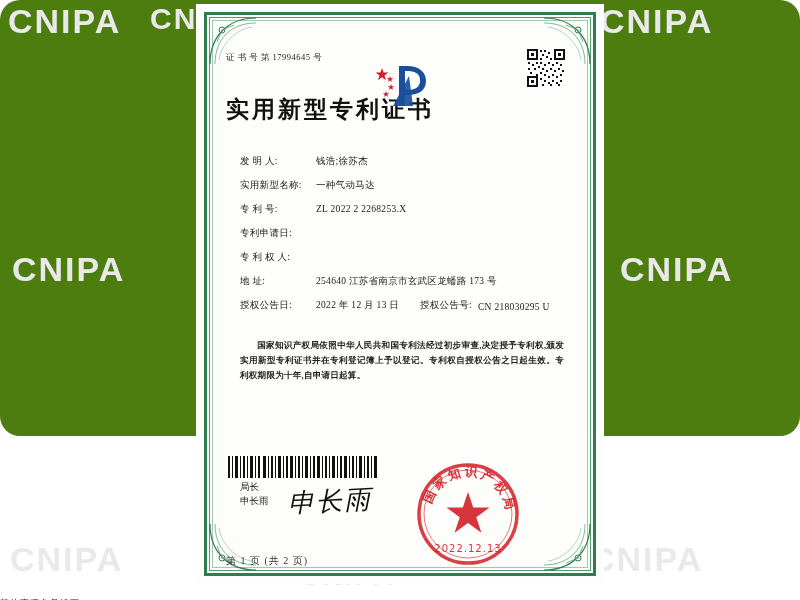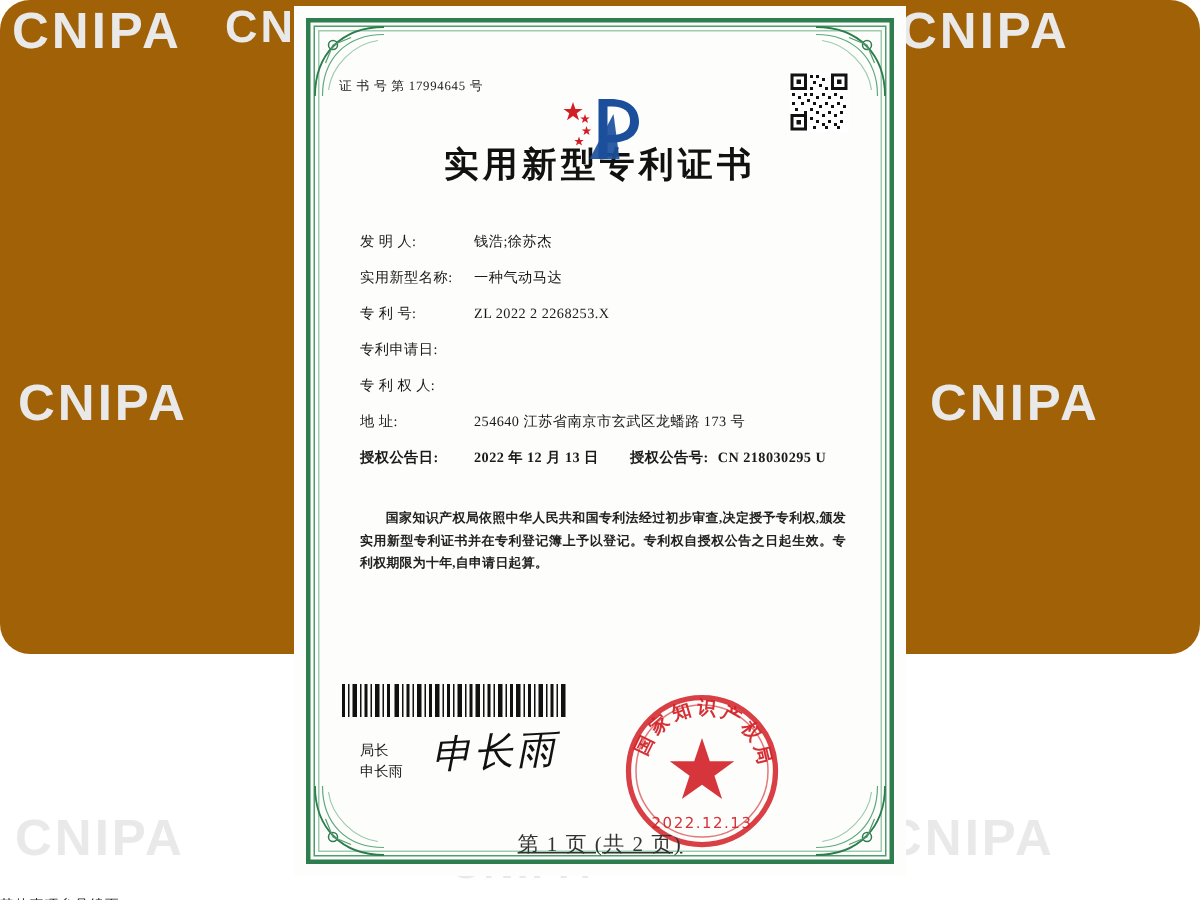--- a/index.html
+++ b/index.html
@@ -9,21 +9,21 @@
     height: 600px;
     overflow: hidden;
     background: #ffffff;
     font-family: "Liberation Serif", serif;
   }
 
   #page {
     position: relative;
     width: 800px;
     height: 436px;
-    background: #a16207;
+    background: #4d7c0f;
     border-radius: 20px;
   }
 
   
   .wm {
     position: absolute;
     color: #e9e9e9;
     font-family: "Liberation Sans", sans-serif;
     font-weight: bold;
     letter-spacing: 2px;
@@ -111,21 +111,20 @@
   #emblem {
     position: absolute;
     left: 50%;
     top: 30px;
     transform: translateX(-50%);
     width: 62px;
     height: 46px;
   }
 
   #doc-title {
-    text-align: center;
     font-size: 23px;
     font-weight: bold;
     color: #111;
     letter-spacing: 3px;
     margin-top: 30px;
     font-family: "DejaVu Sans", "Liberation Sans", sans-serif;
   }
 
   .fields {
     margin-top: 30px;
@@ -150,21 +149,21 @@
   }
 
   .two-col {
     display: flex;
     font-size: 9.5px;
     color: #1a1a1a;
     margin-bottom: 11px;
     letter-spacing: 0.3px;
     padding-left: 0;
   }
-  .two-col .half { display: flex; align-items: center; font-weight: bold; }
+  .two-col .half { display: flex; align-items: flex-end; }
   .two-col .half.first { width: 180px; flex: 0 0 180px; }
 
   #body-text {
     margin-top: 26px;
     padding-left: 14px;
     padding-right: 10px;
     font-size: 8.6px;
     line-height: 1.75;
     color: #222;
     text-align: justify;
@@ -179,21 +178,21 @@
     left: 2px;
     top: 424px;
     width: 150px;
     height: 22px;
   }
 
   
   #sig-block {
     position: absolute;
     left: 14px;
-    top: 462px;
+    top: 448px;
     font-size: 9.5px;
     color: #1a1a1a;
     line-height: 1.5;
   }
   #sig-script {
     position: absolute;
     left: 62px;
     top: 452px;
     font-size: 26px;
     font-family: "DejaVu Serif", serif;
@@ -210,25 +209,23 @@
     top: 428px;
     width: 108px;
     height: 108px;
   }
 
   #page-num {
     position: absolute;
     left: 0;
     right: 0;
     top: 522px;
-    text-align: center;
-    font-size: 14px;
+    font-size: 10px;
     color: #333;
     letter-spacing: 1px;
-    text-decoration: underline;
   }
 
   #footer-note {
     position: absolute;
     left: 0;
     right: 0;
     top: 597px;
     text-align: left;
     font-size: 9px;
     color: #222;

